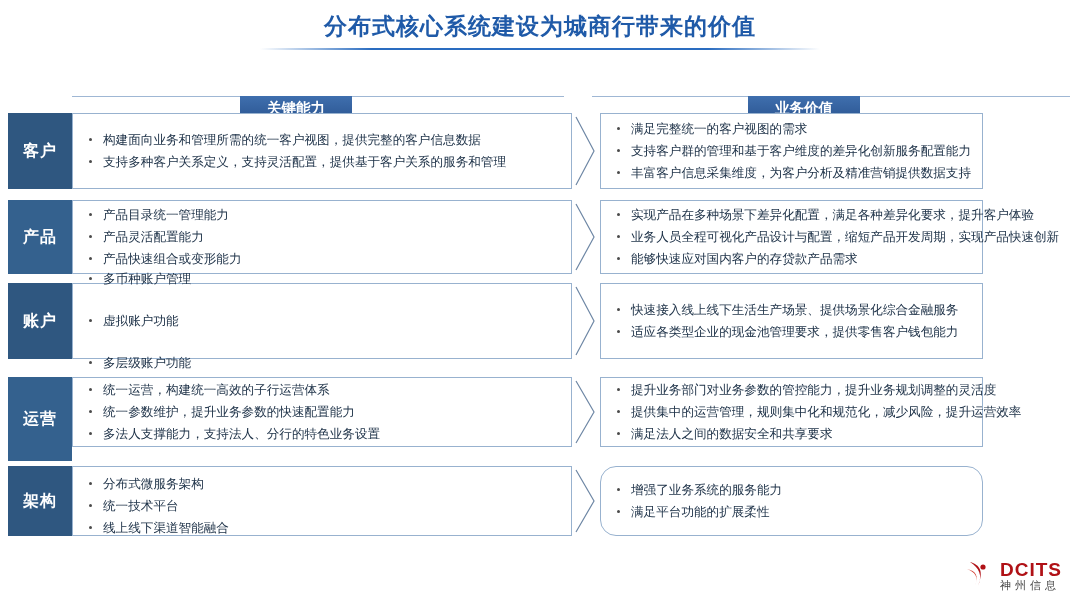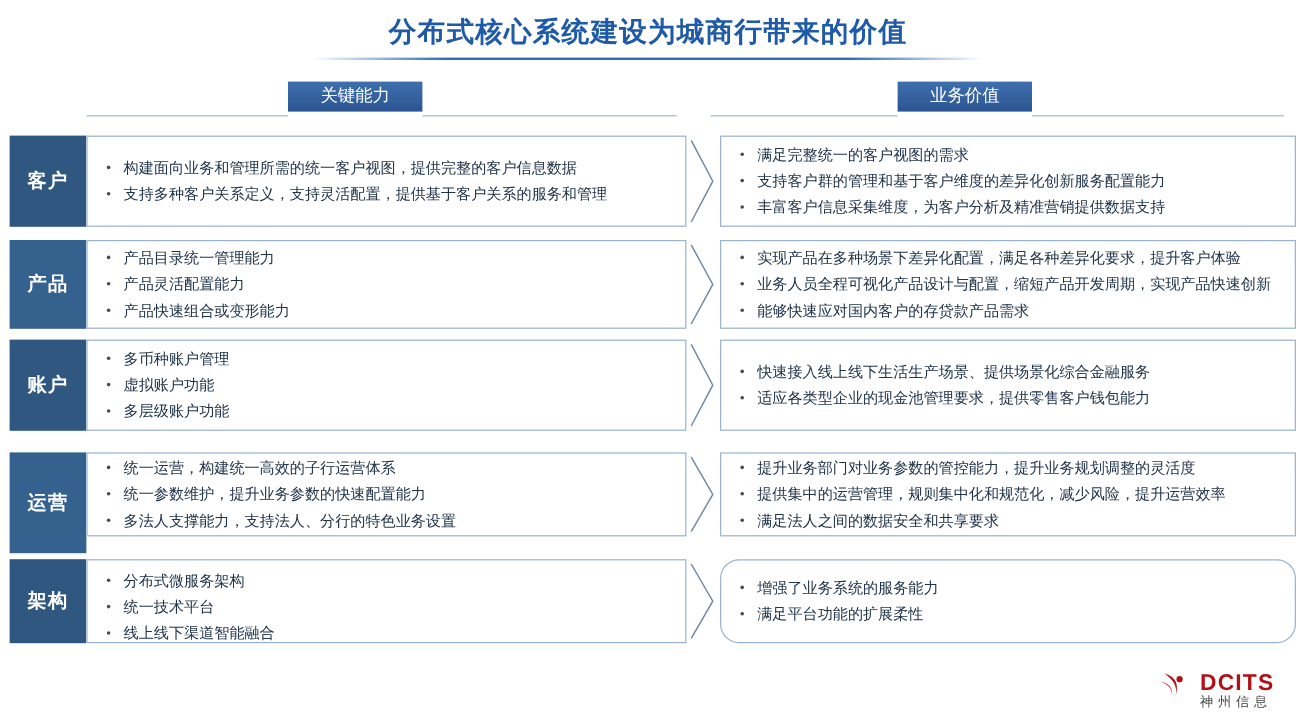--- a/index.html
+++ b/index.html
@@ -38,27 +38,27 @@
     transform: translateX(-50%);
     top: 48px;
     width: 560px;
     height: 2px;
     background: linear-gradient(to right, rgba(31,90,168,0) 0%, #2a6cc0 20%, #2a6cc0 80%, rgba(31,90,168,0) 100%);
   }
 
   
   .col-header {
     position: absolute;
-    top: 68px;
+    top: 96px;
     height: 25px;
     line-height: 25px;
     text-align: center;
     color: #ffffff;
     font-size: 14.5px;
-    font-weight: normal;
+    font-weight: bold;
     background: linear-gradient(to bottom, #3f6fae, #2b5591);
   }
   .col-header.left { left: 240px; width: 112px; }
   .col-header.right { left: 748px; width: 112px; }
 
   .col-rule {
     position: absolute;
     top: 96px;
     height: 1px;
     background: #9fb7d4;
@@ -94,21 +94,21 @@
     position: absolute;
     border: 1px solid #98b2cf;
     background: #ffffff;
     box-sizing: border-box;
     padding: 6px 10px 6px 14px;
     display: flex;
     flex-direction: column;
     justify-content: center;
   }
   .box.left  { left: 64px;  width: 500px; }
-  .box.right { left: 592px; width: 480px; }
+  .box.right { left: 592px; width: 383px; }
 
   .bullet {
     position: relative;
     font-size: 12.6px;
     line-height: 22px;
     color: #20344a;
     padding-left: 16px;
     white-space: nowrap;
   }
   .bullet::before {
@@ -200,21 +200,21 @@
         </svg>
       </div>
       <div class="box right" style="height: 74px;">
         <div class="bullet">实现产品在多种场景下差异化配置，满足各种差异化要求，提升客户体验</div>
         <div class="bullet">业务人员全程可视化产品设计与配置，缩短产品开发周期，实现产品快速创新</div>
         <div class="bullet">能够快速应对国内客户的存贷款产品需求</div>
       </div>
     </div>
     <div class="row" style="top: 283px; height: 76px;">
       <div class="cat dark" style="height: 76px;">账户</div>
-      <div class="box left" style="height: 76px;">
+      <div class="box left" style="height: 76px; gap: 20px;">
         <div class="bullet">多币种账户管理</div>
         <div class="bullet">虚拟账户功能</div>
         <div class="bullet">多层级账户功能</div>
       </div>
       <div class="chev" style="height: 76px;">
         <svg width="24" height="76" viewBox="0 0 24 76">
           <polyline points="2,4 20,38 2,72" fill="none" stroke="#6e87a5" stroke-width="1.2"></polyline>
         </svg>
       </div>
       <div class="box right" style="height: 76px;">

